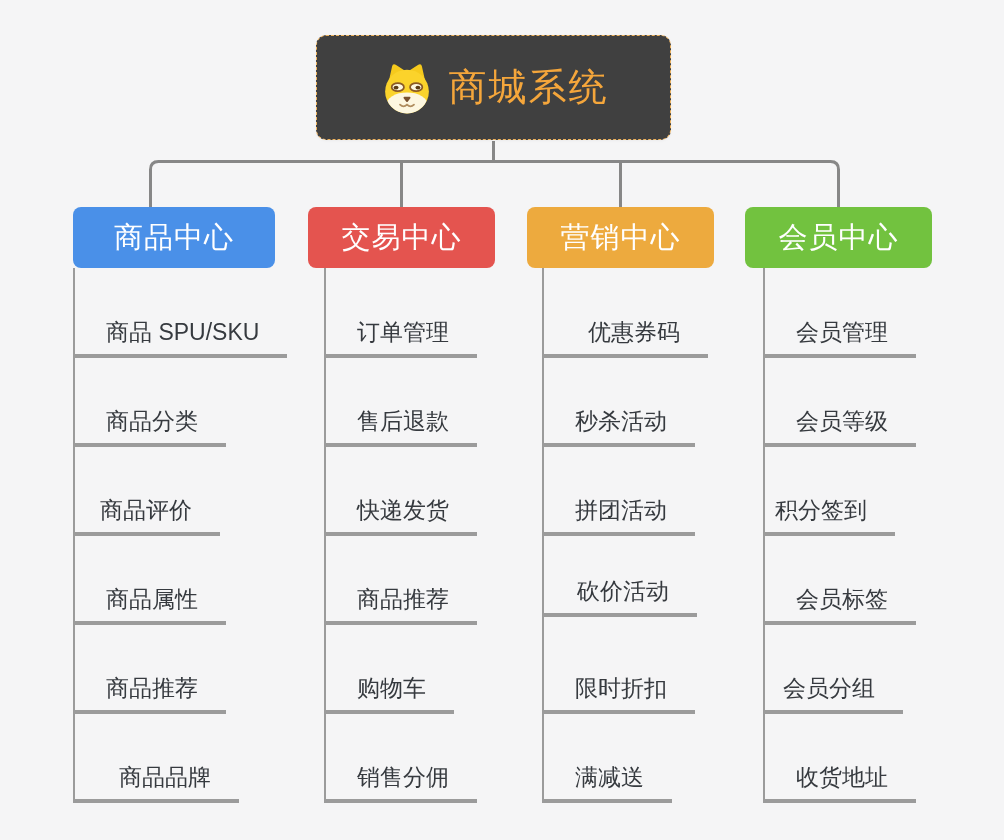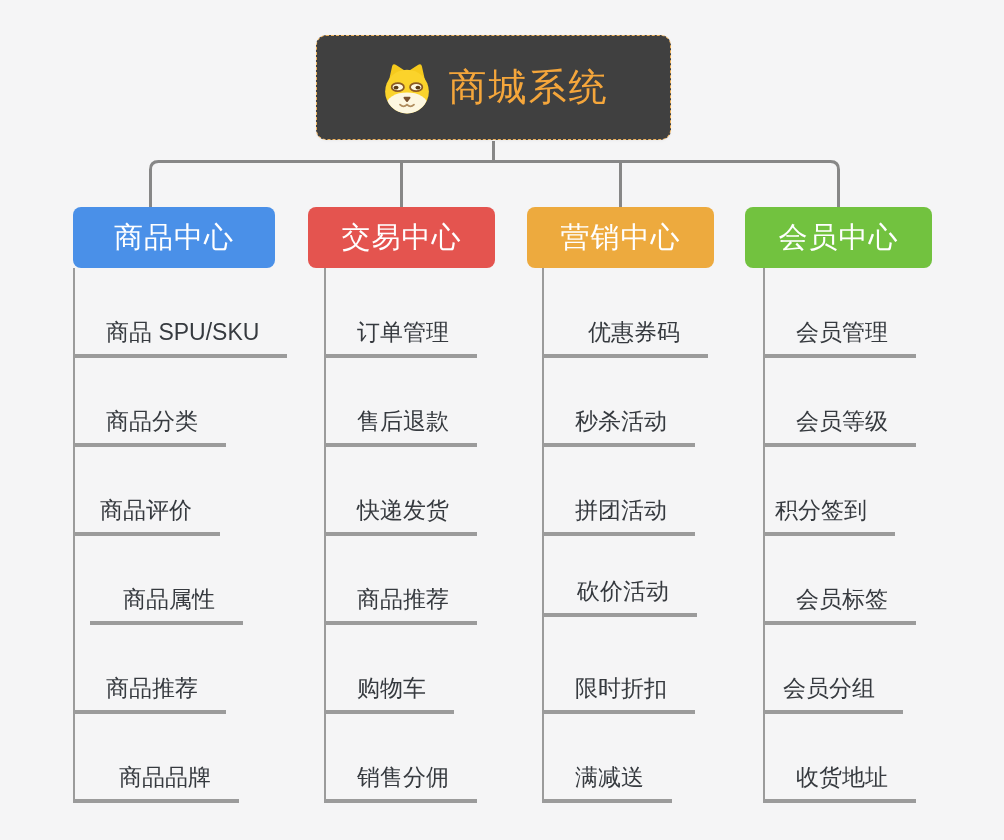--- a/index.html
+++ b/index.html
@@ -94,21 +94,21 @@
     <span class="root-title">商城系统</span>
   </div>
 
   <div id="branches-mount">
   <div>
     <div class="branch-box" style="left: 57px; width: 202px; background: rgb(74, 144, 232); color: rgb(255, 255, 255); margin-left: 16px;">商品中心</div>
   </div>
 <span class="child-item" style="left: 73px; top: 318px; border-bottom-color: rgb(155, 155, 155);">商品 SPU/SKU</span>
       <span class="child-item" style="left: 73px; top: 407px; border-bottom-color: rgb(155, 155, 155);">商品分类</span>
       <span class="child-item" style="left: 73px; top: 496px; border-bottom-color: rgb(155, 155, 155); padding-left: 27px;">商品评价</span>
-      <span class="child-item" style="left: 90px; top: 585px; border-bottom-color: rgb(155, 155, 155);">商品属性</span>
+      <span class="child-item" style="left: 73px; top: 585px; border-bottom-color: rgb(155, 155, 155);">商品属性</span>
       <span class="child-item" style="left: 73px; top: 674px; border-bottom-color: rgb(155, 155, 155);">商品推荐</span>
       <span class="child-item" style="left: 73px; top: 763px; border-bottom-color: rgb(155, 155, 155); padding-left: 46px;">商品品牌</span>
   <div>
     <div class="branch-box" style="left: 308px; width: 187px; background: rgb(228, 84, 79); color: rgb(255, 255, 255);">交易中心</div>
   </div>
 <span class="child-item" style="left: 324px; top: 318px; border-bottom-color: rgb(155, 155, 155);">订单管理</span>
       <span class="child-item" style="left: 324px; top: 407px; border-bottom-color: rgb(155, 155, 155);">售后退款</span>
       <span class="child-item" style="left: 324px; top: 496px; border-bottom-color: rgb(155, 155, 155);">快递发货</span>
       <span class="child-item" style="left: 324px; top: 585px; border-bottom-color: rgb(155, 155, 155);">商品推荐</span>
       <span class="child-item" style="left: 324px; top: 674px; border-bottom-color: rgb(155, 155, 155);">购物车</span>

